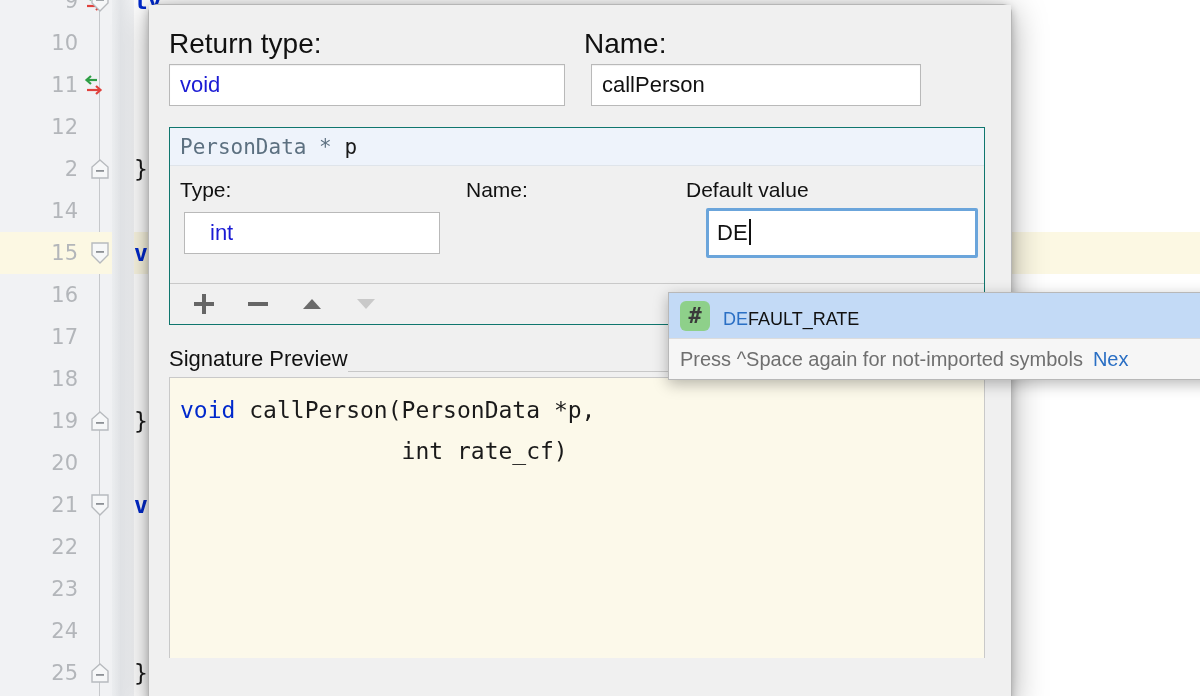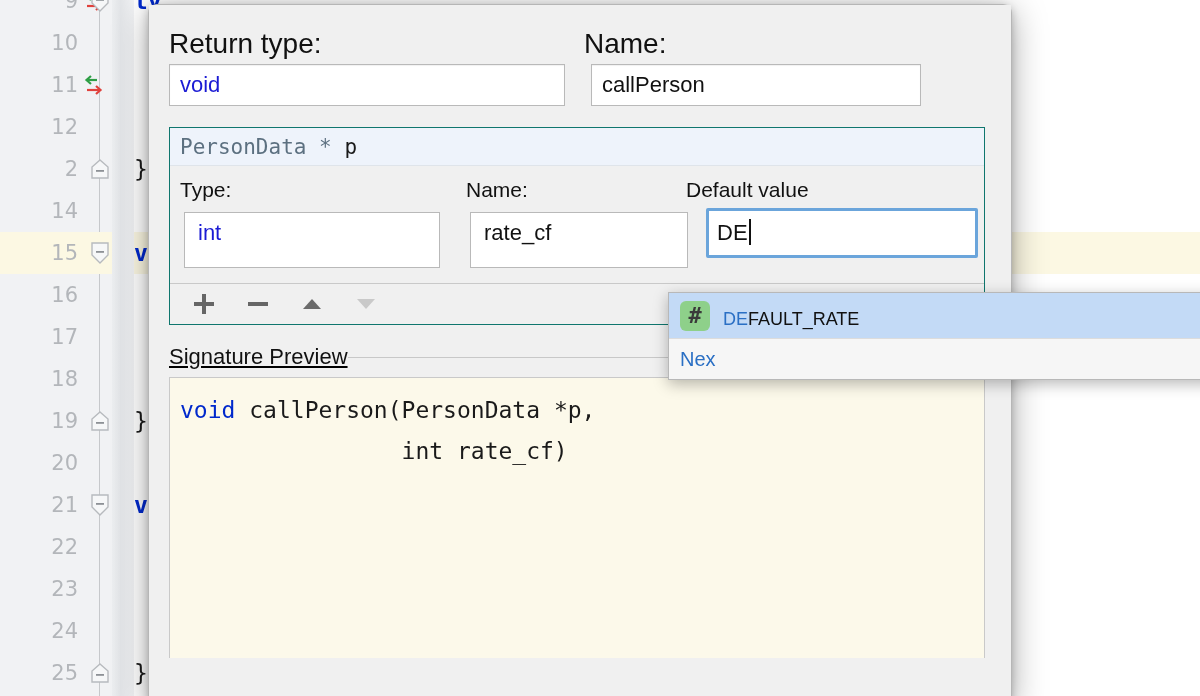--- a/index.html
+++ b/index.html
@@ -235,27 +235,27 @@
     font-size: 21px;
     color: #111;
   }
   .col-type  { left: 10px; }
   .col-name  { left: 296px; }
   .col-def   { left: 516px; }
 
   .cell-input {
     position: absolute;
     top: 46px;
-    height: 56px;
+    height: 42px;
     background: #ffffff;
     border: 1px solid #b9b9b9;
     font-family: "Liberation Sans", sans-serif;
     font-size: 22px;
     line-height: 40px;
-    padding: 0 13px;
+    padding: 0 25px;
     color: #111;
   }
   .cell-type { left: 14px; width: 256px; color: #1b1bd4; }
   .cell-name { left: 300px; width: 218px; }
 
   .cell-def-wrap {
     position: absolute;
     left: 536px; top: 42px;
     width: 272px; height: 50px;
     border: 3px solid #6ba5db;
@@ -298,22 +298,21 @@
     border: none;
   }
 
   
   .sig-header {
     position: absolute;
     left: 20px; top: 337px;
     right: 20px;
     height: 30px;
     display: flex;
-    align-items: center;
-    text-decoration: underline;
+    align-items: flex-end;
   }
   .sig-title {
     font-family: "Liberation Sans", sans-serif;
     font-size: 22px;
     color: #111;
     white-space: nowrap;
   }
   .sig-rule {
     flex: 1;
     height: 1px;
@@ -550,21 +549,20 @@
       <div class="param-panel">
 
         <div class="param-row-head"><span>PersonData *</span><span> </span><span class="pname">p</span></div>
 
         <div class="param-editor">
           <div class="col-label col-type">Type:</div>
           <div class="col-label col-name">Name:</div>
           <div class="col-label col-def">Default value</div>
 
           <div class="cell-input cell-type">int</div>
-          <div class="cell-input cell-name">rate_cf</div>
 
           <div class="cell-def-wrap">
             <div class="cell-def"><span>DE</span><span class="caret"></span></div>
           </div>
         </div>
 
         <div class="param-toolbar">
           <div class="tbtn">
             <svg width="26" height="26" viewBox="0 0 26 26">
               <rect x="11" y="3" width="4" height="20" fill="#666"></rect>
@@ -599,17 +597,18 @@
 
     </div>
   </div>
 
   <div class="ac-popup">
     <div class="ac-item">
       <span class="ac-badge">#</span>
       <span class="ac-text"><span class="match">DE</span><span>FAULT_RATE</span></span>
     </div>
     <div class="ac-hint">
+      <span>Press ^Space again for not-imported symbols</span>
       <span class="ac-next">Nex</span>
     </div>
   </div>
 
 </div>
 
 </body></html>

